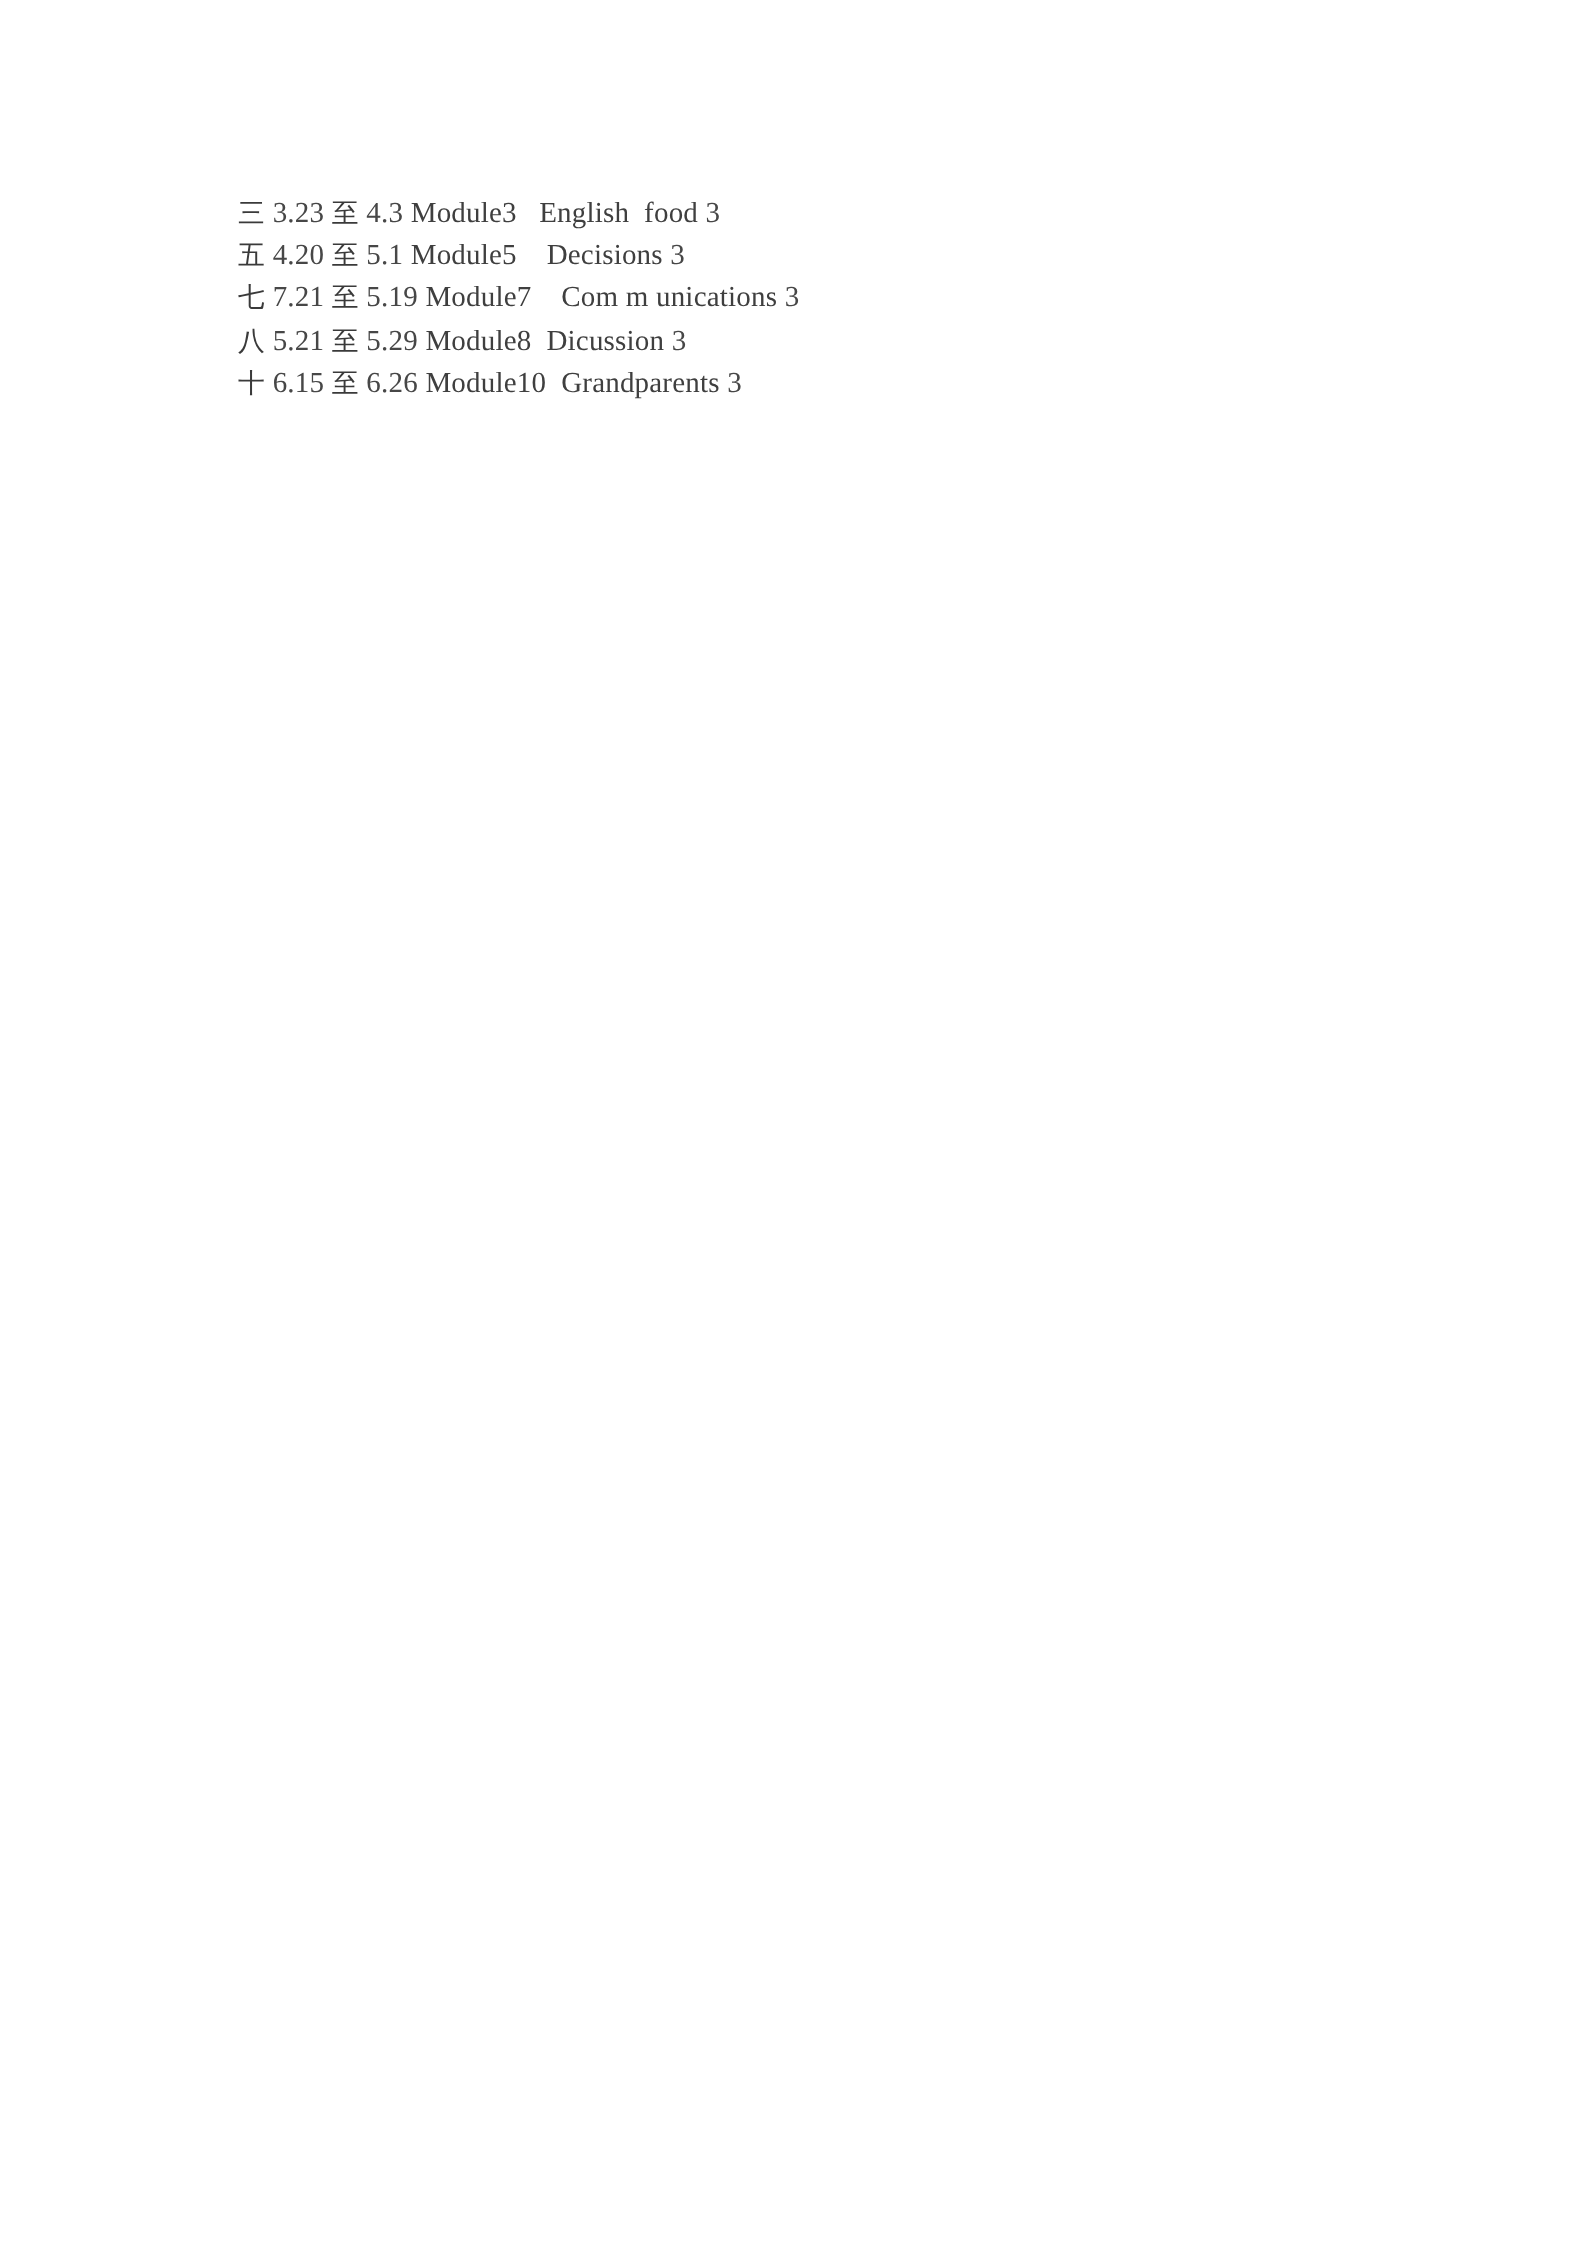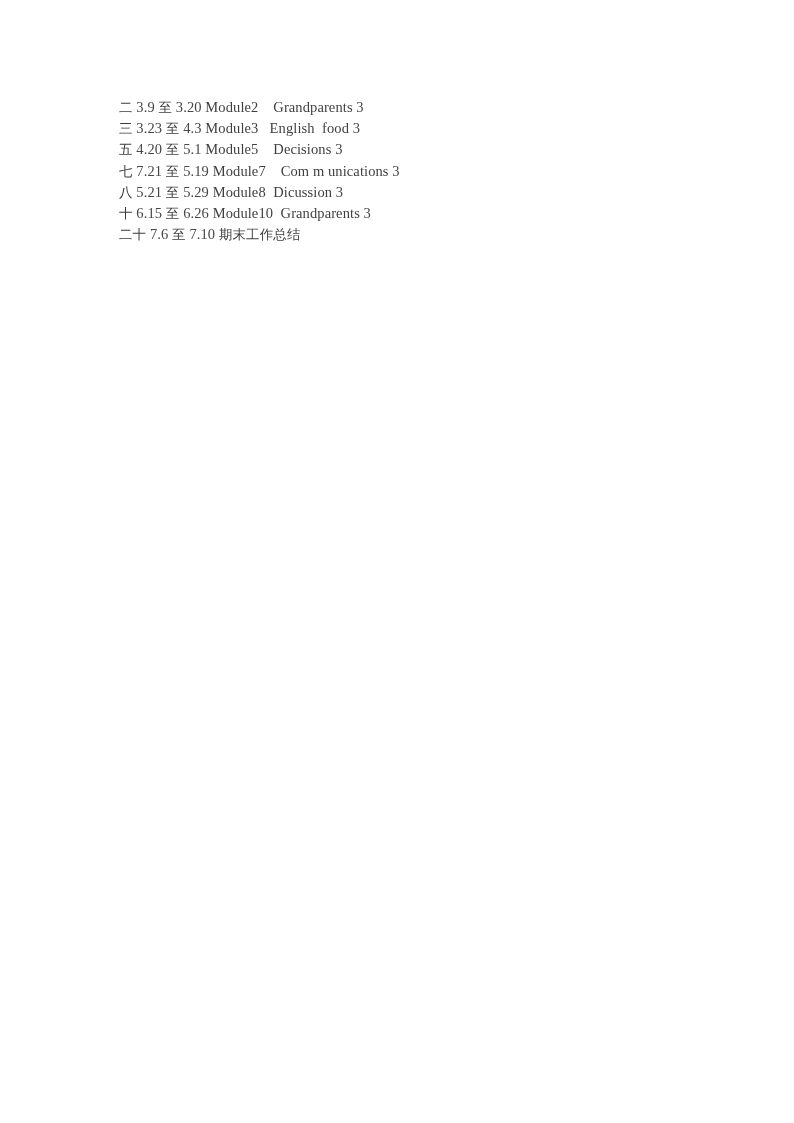--- a/index.html
+++ b/index.html
@@ -57,21 +57,19 @@
   .sched-line .hours {
     font-family: "Liberation Serif", "DejaVu Serif", serif;
     color: #474747;
   }
 </style>
 </head>
 <body>
 
 <div class="page">
   <div class="content-block" id="schedule-list">
-      <div class="sched-line"><span class="cnw cn">二</span><span> </span><span class="num">3.9</span><span> </span><span class="cnw cn">至</span><span> </span><span class="num">3.20</span><span> </span><span class="mod">Module2</span><span>    </span><span class="topic">Grandparents</span><span> </span><span class="hours">3</span></div>
       <div class="sched-line"><span class="cnw cn">三</span><span> </span><span class="num">3.23</span><span> </span><span class="cnw cn">至</span><span> </span><span class="num">4.3</span><span> </span><span class="mod">Module3</span><span>   </span><span class="topic">English  food</span><span> </span><span class="hours">3</span></div>
       <div class="sched-line"><span class="cnw cn">五</span><span> </span><span class="num">4.20</span><span> </span><span class="cnw cn">至</span><span> </span><span class="num">5.1</span><span> </span><span class="mod">Module5</span><span>    </span><span class="topic">Decisions</span><span> </span><span class="hours">3</span></div>
       <div class="sched-line"><span class="cnw cn">七</span><span> </span><span class="num">7.21</span><span> </span><span class="cnw cn">至</span><span> </span><span class="num">5.19</span><span> </span><span class="mod">Module7</span><span>    </span><span class="topic">Com m unications</span><span> </span><span class="hours">3</span></div>
       <div class="sched-line"><span class="cnw cn">八</span><span> </span><span class="num">5.21</span><span> </span><span class="cnw cn">至</span><span> </span><span class="num">5.29</span><span> </span><span class="mod">Module8</span><span>  </span><span class="topic">Dicussion</span><span> </span><span class="hours">3</span></div>
       <div class="sched-line"><span class="cnw cn">十</span><span> </span><span class="num">6.15</span><span> </span><span class="cnw cn">至</span><span> </span><span class="num">6.26</span><span> </span><span class="mod">Module10</span><span>  </span><span class="topic">Grandparents</span><span> </span><span class="hours">3</span></div>
-      <div class="sched-line"><span class="cnw cn">二十</span><span> </span><span class="num">7.6</span><span> </span><span class="cnw cn">至</span><span> </span><span class="num">7.10</span><span> </span><span class="mod cn">期末工作总结</span></div>
     </div>
 </div>
 
 </body></html>

